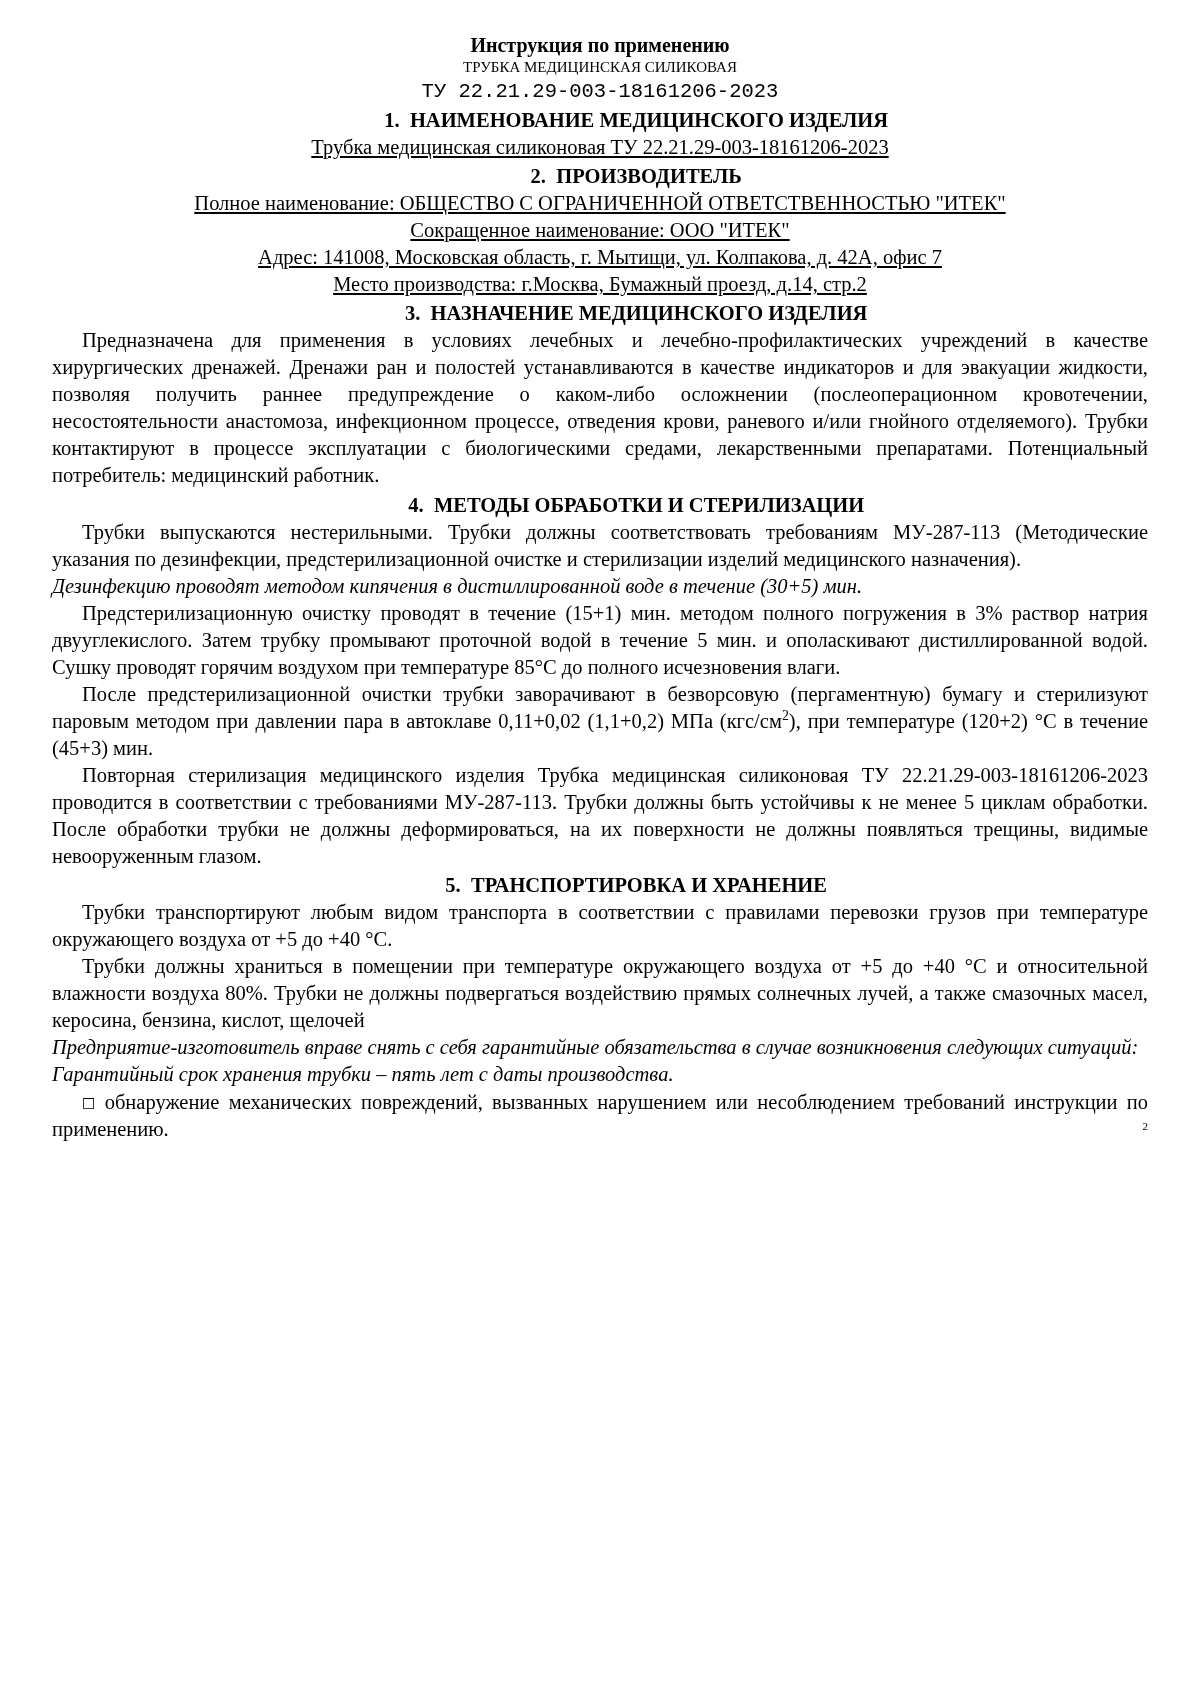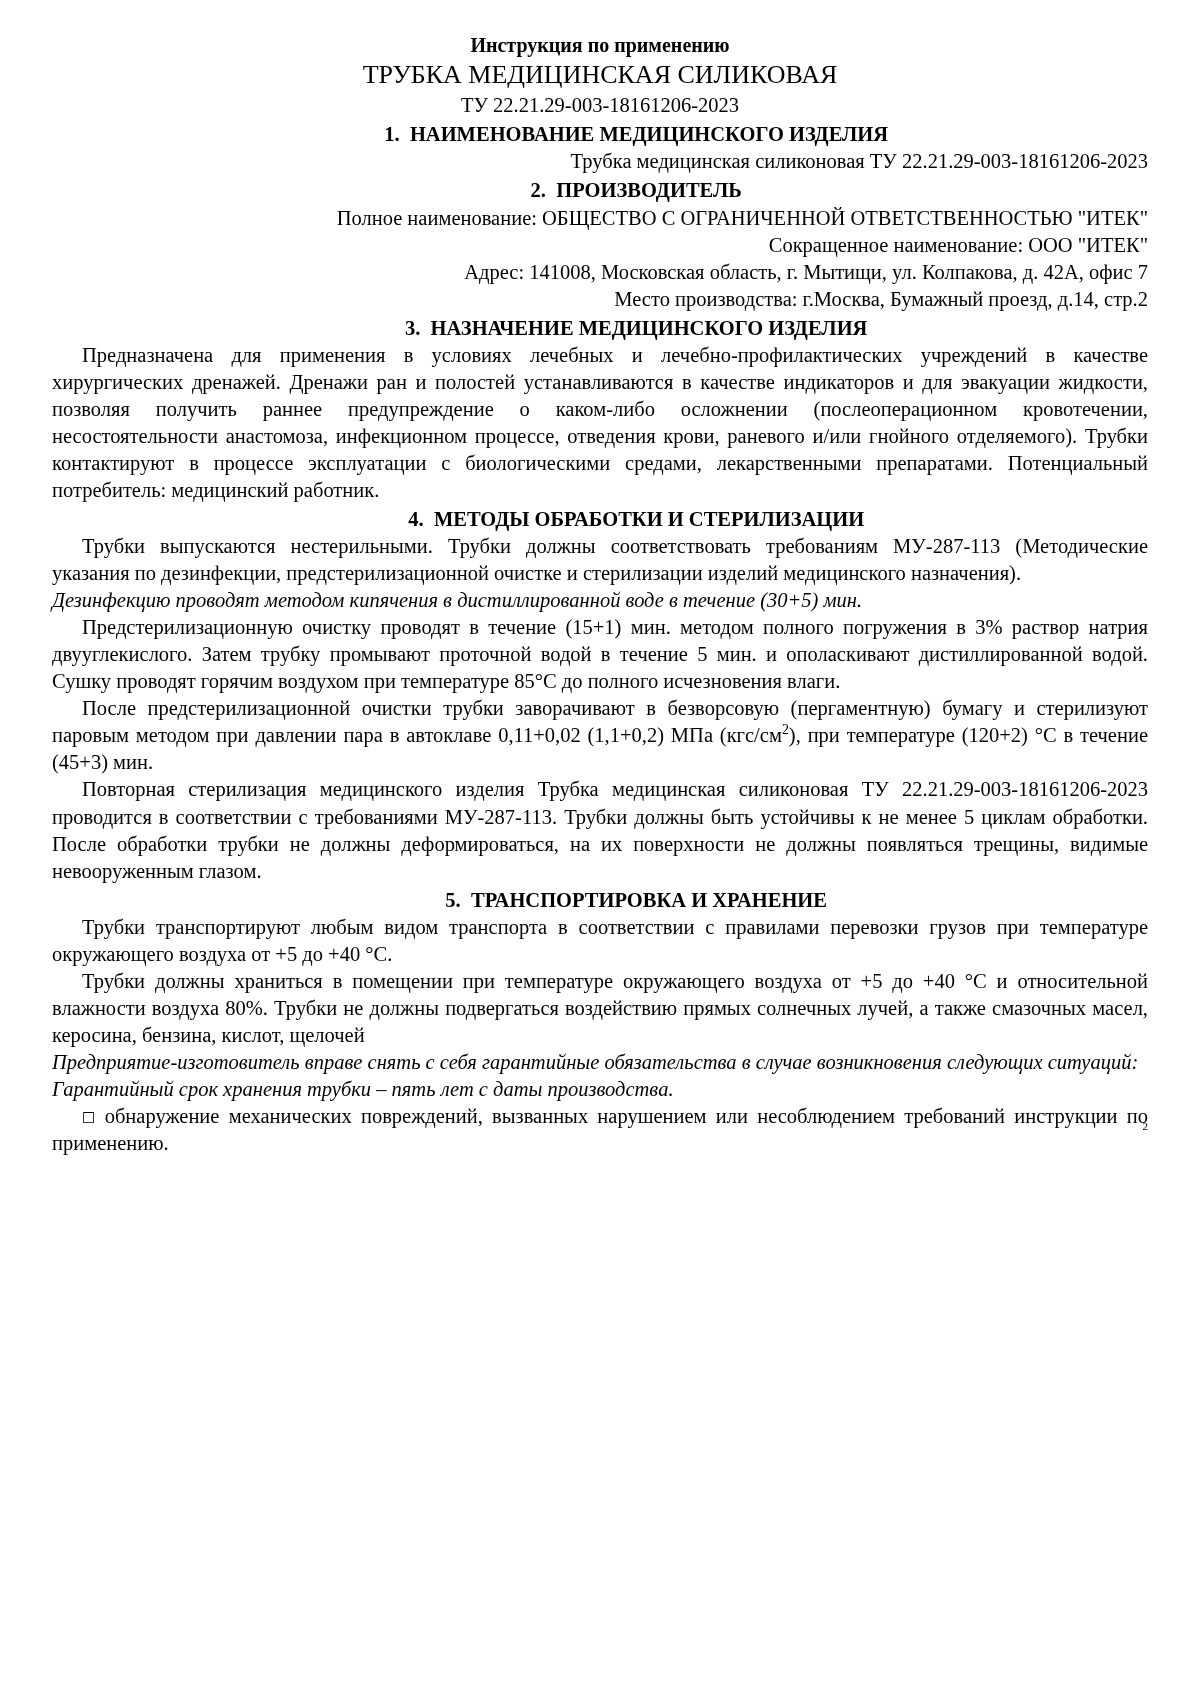--- a/index.html
+++ b/index.html
@@ -27,40 +27,42 @@
   }
   .title-block {
     text-align: center;
   }
   .title-main {
     font-weight: bold;
     font-size: 20px;
     line-height: 1.3;
   }
   .title-sub {
-    font-size: 26px;
+    font-size: 15px;
     line-height: 1.32;
   }
   .title-code {
     font-size: 20.5px;
     line-height: 1.32;
+    font-family: Liberation Mono, monospace;
   }
   .section-head {
     font-weight: bold;
     margin-top: 2px;
     padding-left: 62px;
     text-align: center;
     white-space: nowrap;
   }
   .section-head .num {
     display: inline-block;
     width: 36px;
   }
   .plain {
-    text-align: right;
+    text-align: center;
+    text-decoration: underline;
   }
   .para-just {
     text-align: justify;
     text-indent: 30px;
   }
   .noindent {
     text-indent: 0;
     text-align: left;
     font-style: italic;
   }

